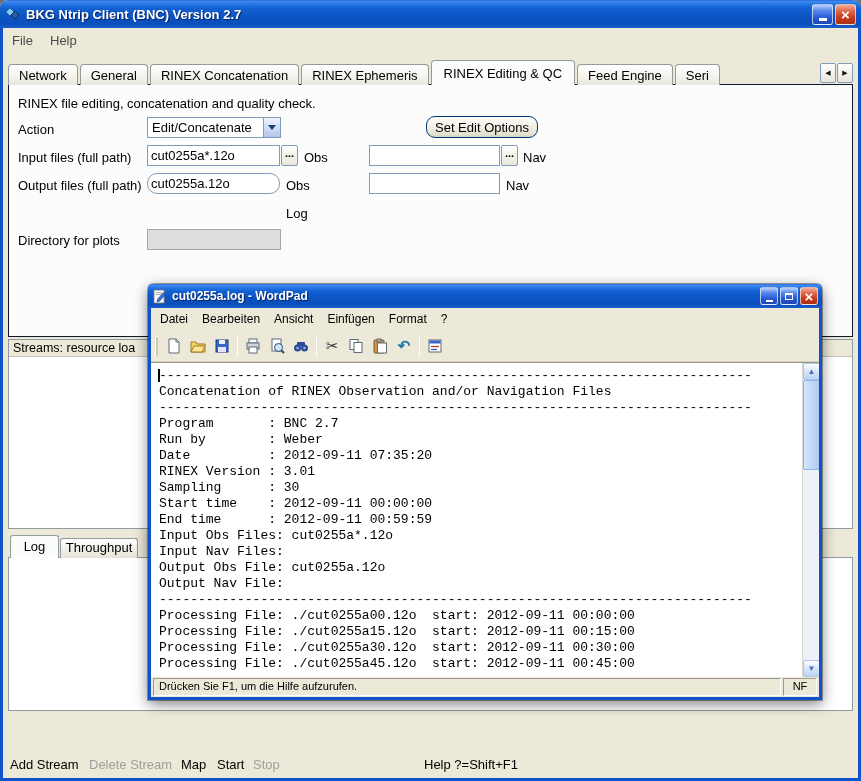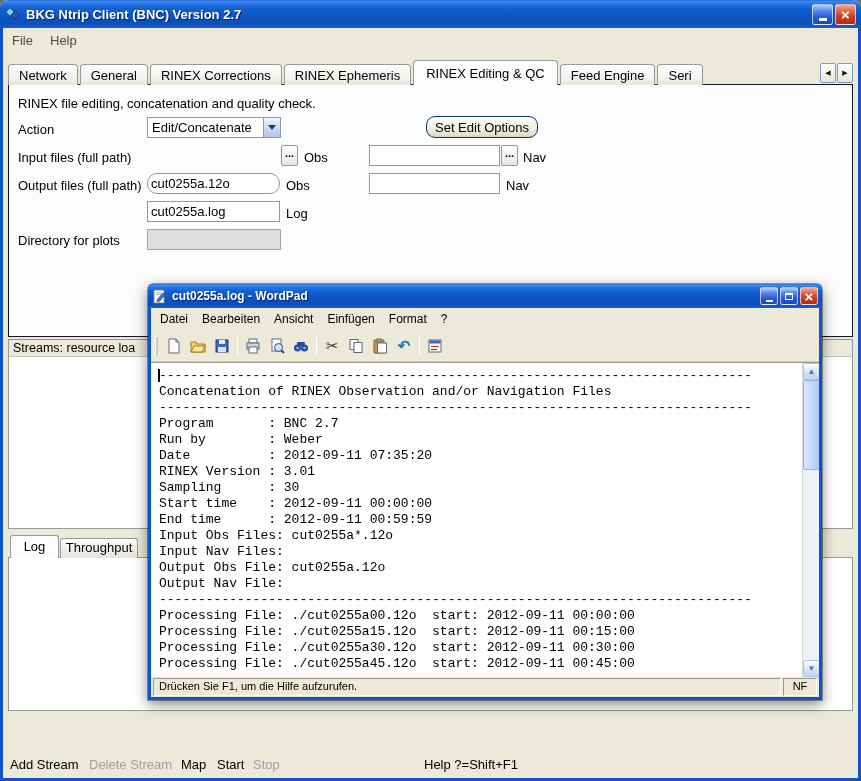--- a/index.html
+++ b/index.html
@@ -125,21 +125,21 @@
   <span class="mm-item" style="left:50px;">Help</span>
 
   <div class="tabstrip">
     <div class="tab">
         <span>Network</span>
       </div>
     <div class="tab">
         <span>General</span>
       </div>
     <div class="tab">
-        <span>RINEX Corrections</span>
+        <span>RINEX Concatenation</span>
       </div>
     <div class="tab">
         <span>RINEX Ephemeris</span>
       </div>
     <div class="tab active">
         <span>RINEX Editing &amp; QC</span>
       </div>
     <div class="tab">
         <span>Feed Engine</span>
       </div>
@@ -158,33 +158,33 @@
     <span class="lbl" style="left:9px; top:37px;">Action</span>
     <div class="combo" style="left:138px; top:32px; width:134px;">
       <span class="combo-text">Edit/Concatenate</span>
       <span class="combo-btn">
           <span class="combo-arrow"></span>
         </span>
     </div>
     <button class="xp-btn" style="left:417px; top:31px;">Set Edit Options</button>
 
     <span class="lbl" style="left:9px; top:65px;">Input files (full path)</span>
+    <input class="txt" style="left: 138px; top: 60px; width: 133px;" value="cut0255a*.12o">
     <button class="dots-btn" style="left:272px; top:60px;">...</button>
     <span class="lbl" style="left:295px; top:65px;">Obs</span>
     <input class="txt" style="left: 360px; top: 60px; width: 131px;" value="">
     <button class="dots-btn" style="left:492px; top:60px;">...</button>
     <span class="lbl" style="left:514px; top:65px;">Nav</span>
 
     <span class="lbl" style="left:9px; top:93px;">Output files (full path)</span>
     <input class="txt" style="left: 138px; top: 88px; width: 133px; border-radius: 10px;" value="cut0255a.12o">
     <span class="lbl" style="left:277px; top:93px;">Obs</span>
     <input class="txt" style="left: 360px; top: 88px; width: 131px;" value="">
     <span class="lbl" style="left:497px; top:93px;">Nav</span>
 
-    <input class="txt" style="left: 138px; top: 116px; width: 133px;" value="cut0255a.log">
     <span class="lbl" style="left:277px; top:121px;">Log</span>
 
     <span class="lbl" style="left:9px; top:148px;">Directory for plots</span>
     <input class="txt disabled" disabled="" style="left: 138px; top: 144px; width: 134px;" value="">
   </div>
 
   <div class="streams-box">
     <div class="streams-header">Streams:  resource loa</div>
   </div>
 

